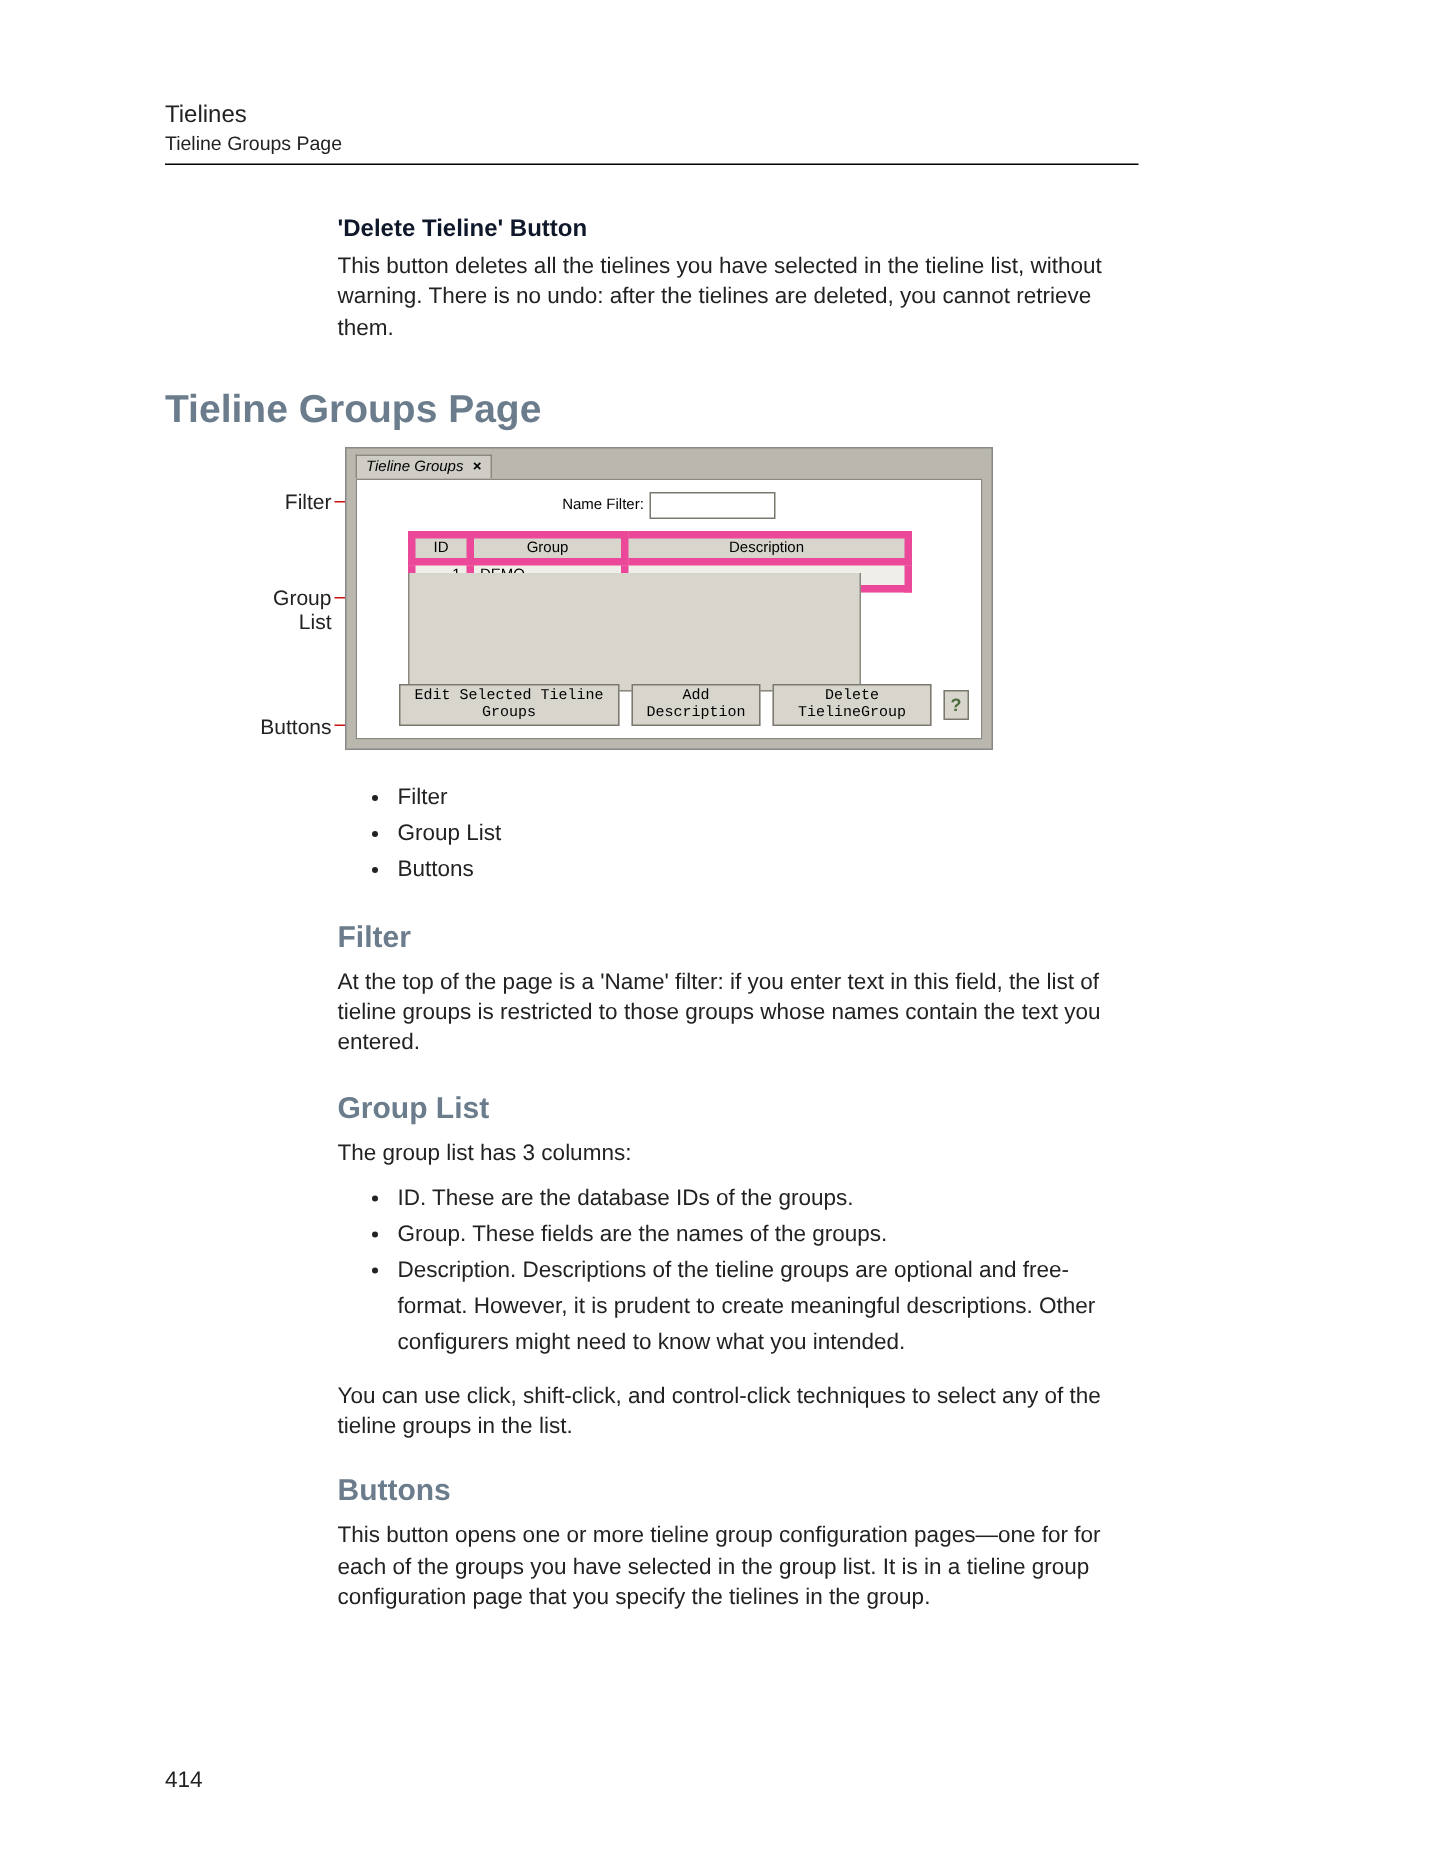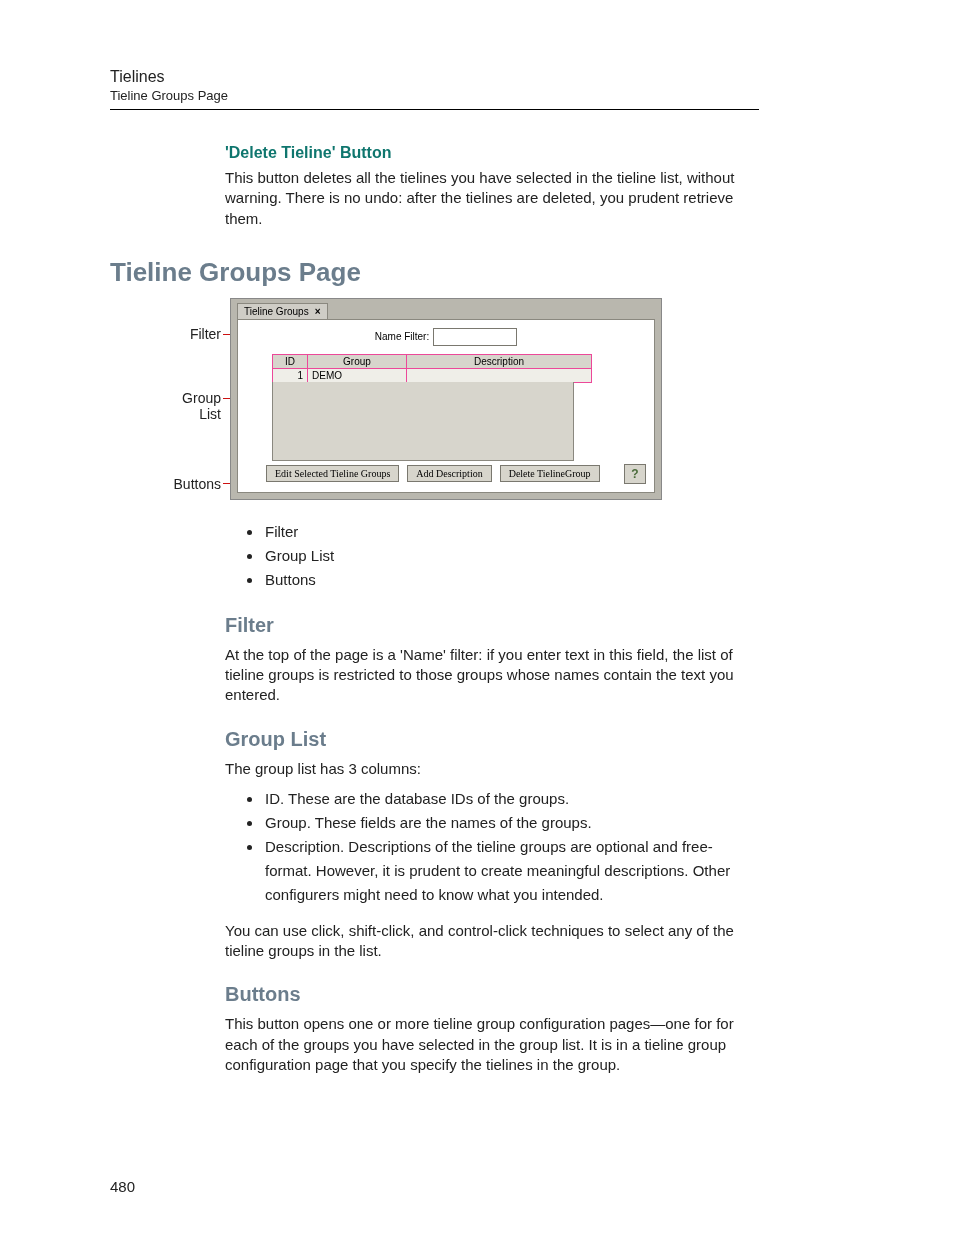--- a/index.html
+++ b/index.html
@@ -28,21 +28,21 @@
     border: none;
     border-top: 1px solid #000;
     margin: 0 0 34px 0;
   }
   .content {
     margin-left: 115px;
   }
   .h-sub-bold {
     font-weight: 700;
     font-size: 16px;
-    color: #0f766e;
+    color: #0f172a;
     margin: 0 0 6px 0;
   }
   p {
     font-size: 15px;
     line-height: 1.35;
     margin: 0 0 14px 0;
   }
   .h1-title {
     font-family: "Segoe UI Semibold","Myriad Pro",Arial,sans-serif;
     font-weight: 600;
@@ -99,20 +99,21 @@
     position: absolute;
     top: 4px;
     left: 6px;
     background: #cfcdc6;
     border: 1px solid #8a887f;
     border-bottom: none;
     padding: 2px 6px;
     display: flex;
     align-items: flex-start;
     gap: 6px;
+    font-style: italic;
   }
   .tab-x { font-weight: bold; cursor: default; }
   .tab-body {
     position: absolute;
     top: 20px; left: 6px; right: 6px; bottom: 6px;
     background: #ffffff;
     border: 1px solid #8a887f;
   }
   .filter-row {
     position: absolute;
@@ -130,21 +131,21 @@
     font-size: 10px;
   }
   .tbl {
     position: absolute;
     top: 34px; left: 34px;
     border: 1px solid #8a887f;
     background: #e0ded6;
     border-collapse: collapse;
   }
   .tbl th, .tbl td {
-    border: 1px solid #ec4899;
+    border: 5px solid #ec4899;
     font-weight: normal;
     padding: 1px 4px;
     font-size: 10px;
     background: #d7d5cc;
   }
   .tbl td { background: #efeee8; }
   .id-col { width: 26px; text-align: center; }
   .grp-col { width: 90px; }
   .desc-col { width: 176px; }
   .tbl-empty {
@@ -160,21 +161,21 @@
     bottom: 8px; left: 28px; right: 8px;
     display: flex;
     gap: 8px;
     align-items: center;
   }
   .winbtn {
     background: #d7d5cc;
     border: 1px solid #7a786f;
     padding: 2px 8px;
     font-size: 10px;
-    font-family: Liberation Serif, serif;
+    font-family: Liberation Mono, monospace;
   }
   .helpbtn {
     margin-left: auto;
     width: 20px; height: 18px;
     background: #d7d5cc;
     border: 1px solid #7a786f;
     display: flex; align-items: center; justify-content: center;
     color: #4a6b3a;
     font-weight: bold;
     font-size: 12px;
@@ -203,21 +204,21 @@
 
 <div class="page">
 
   <div class="header-chapter">Tielines</div>
   <div class="header-section">Tieline Groups Page</div>
   <hr class="header-rule">
 
   <div class="content">
 
     <div class="h-sub-bold">'Delete Tieline' Button</div>
-    <p>This button deletes all the tielines you have selected in the tieline list, without warning. There is no undo: after the tielines are deleted, you prudent retrieve them.</p>
+    <p>This button deletes all the tielines you have selected in the tieline list, without warning. There is no undo: after the tielines are deleted, you cannot retrieve them.</p>
 
     <div class="h1-title">Tieline Groups Page</div>
 
     <div class="shot-wrap">
 
       <div class="labels-col">
         <div style="top:28px">Filter</div>
         <div style="top:92px">Group</div>
         <div style="top:108px">List</div>
         <div style="top:178px">Buttons</div>
@@ -279,14 +280,14 @@
       <li>Group. These fields are the names of the groups.</li>
       <li>Description. Descriptions of the tieline groups are optional and free-format. However, it is prudent to create meaningful descriptions. Other configurers might need to know what you intended.</li>
     </ul>
     <p>You can use click, shift-click, and control-click techniques to select any of the tieline groups in the list.</p>
 
     <div class="h2-title">Buttons</div>
     <p>This button opens one or more tieline group configuration pages—one for for each of the groups you have selected in the group list. It is in a tieline group configuration page that you specify the tielines in the group.</p>
 
   </div>
 
-  <div class="page-number">480</div>
+  <div class="page-number">414</div>
 </div>
 
 </body></html>

